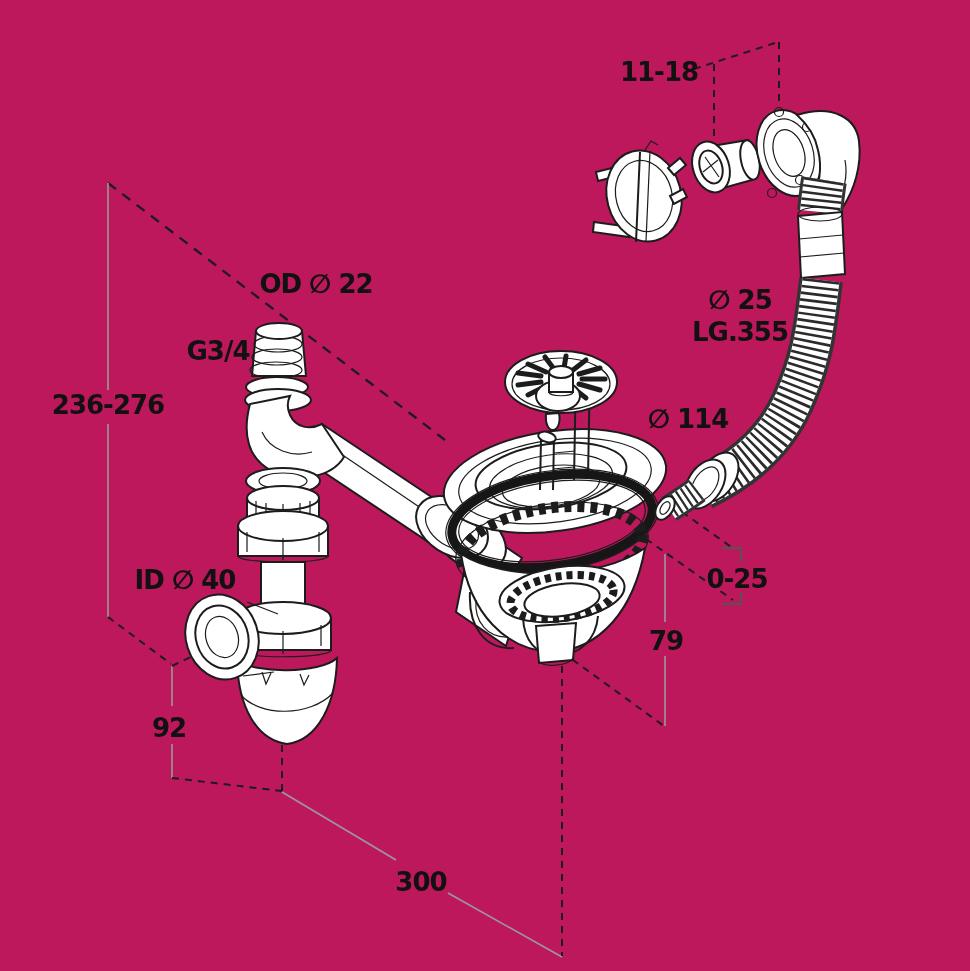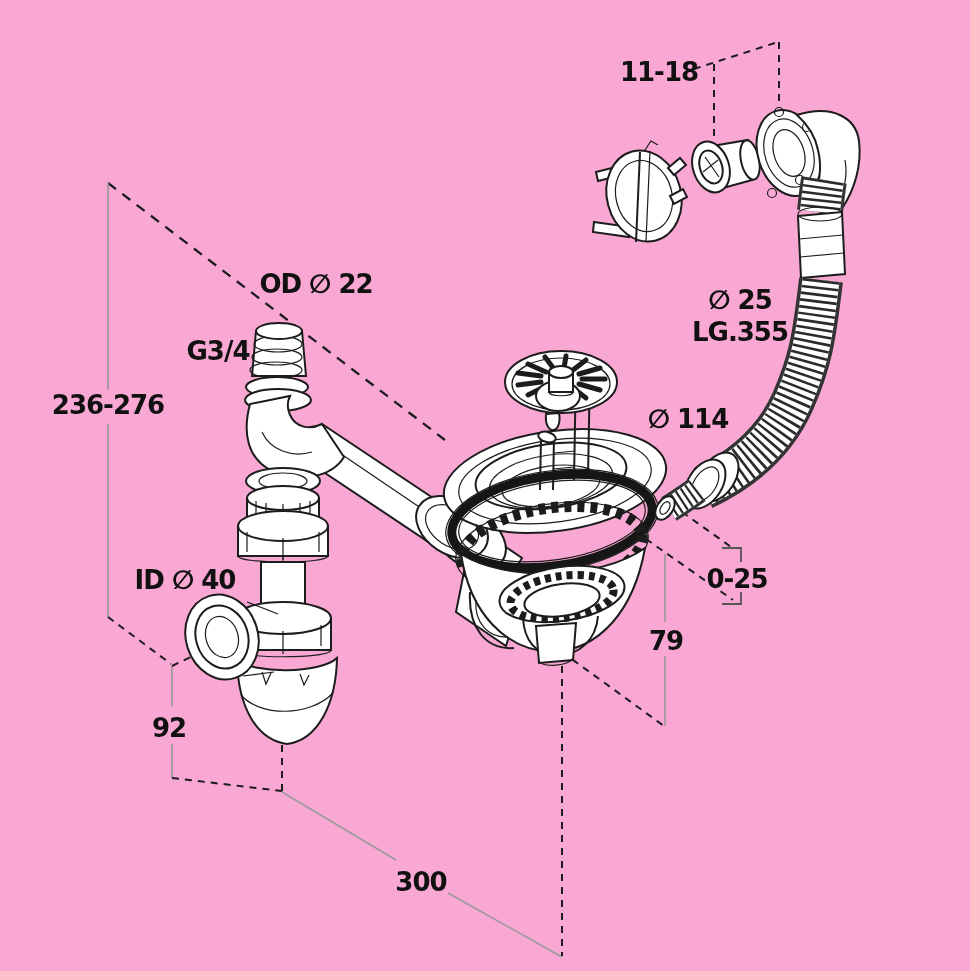--- a/index.html
+++ b/index.html
@@ -1,16 +1,16 @@
 <!DOCTYPE html>
 <html><head>
 <meta charset="utf-8">
 <style>
   html,body{margin:0;padding:0;background:#fff;}
-  .stage{width:970px;height:971px;background:#f9a8d4;position:relative;overflow:hidden;}
+  .stage{width:970px;height:971px;background:#be185d;position:relative;overflow:hidden;}
   svg{display:block;}
   
   .o   {fill:#ffffff;stroke:#1c1c1c;stroke-width:2;}
   .l   {fill:none;stroke:#1c1c1c;stroke-width:2;}
   .lt  {fill:none;stroke:#1c1c1c;stroke-width:1.2;}
   .dim {fill:none;stroke:#9a9a9a;stroke-width:1.6;}
   .brk {fill:none;stroke:#555;stroke-width:1.8;}
   .dash{fill:none;stroke:#1c1c1c;stroke-width:2.3;stroke-dasharray:10 8;}
   .dsh2{fill:none;stroke:#1c1c1c;stroke-width:2;stroke-dasharray:7 6;}
   .cl  {fill:none;stroke:#444;stroke-width:1.1;stroke-dasharray:9 5;}

